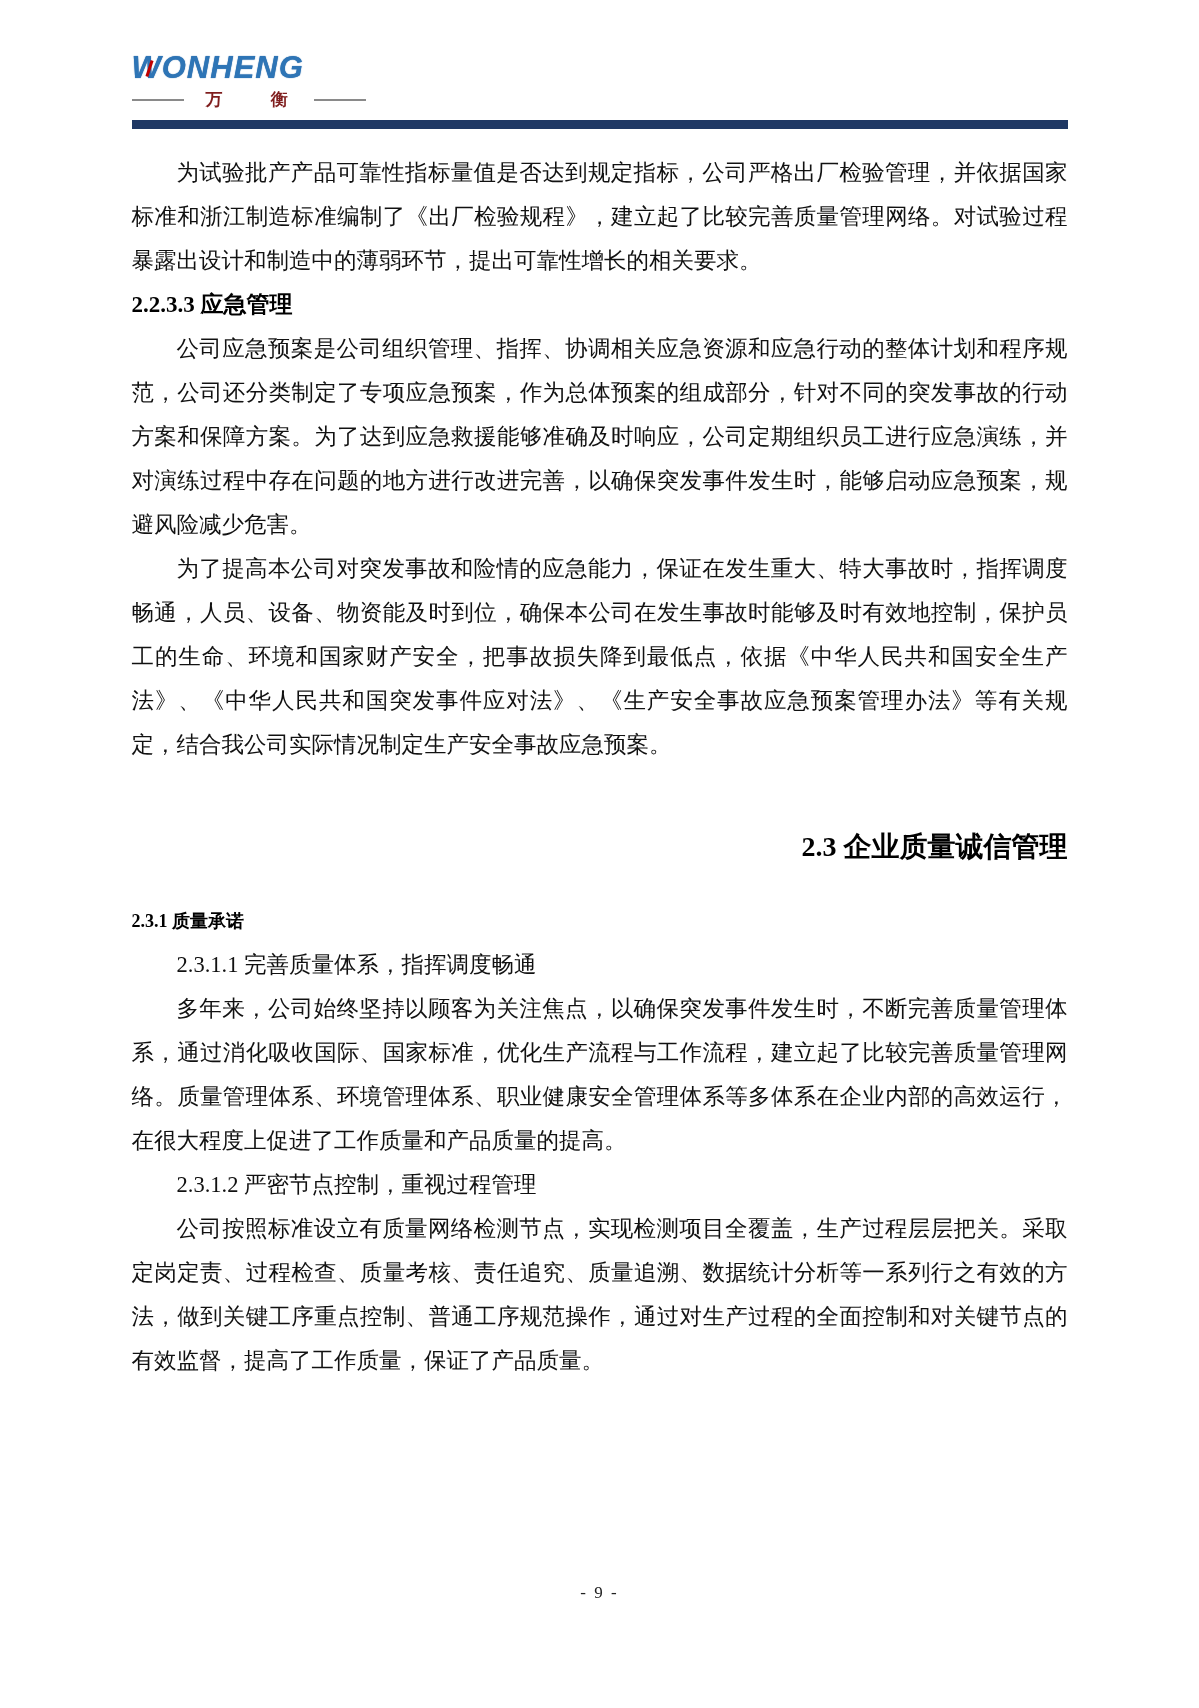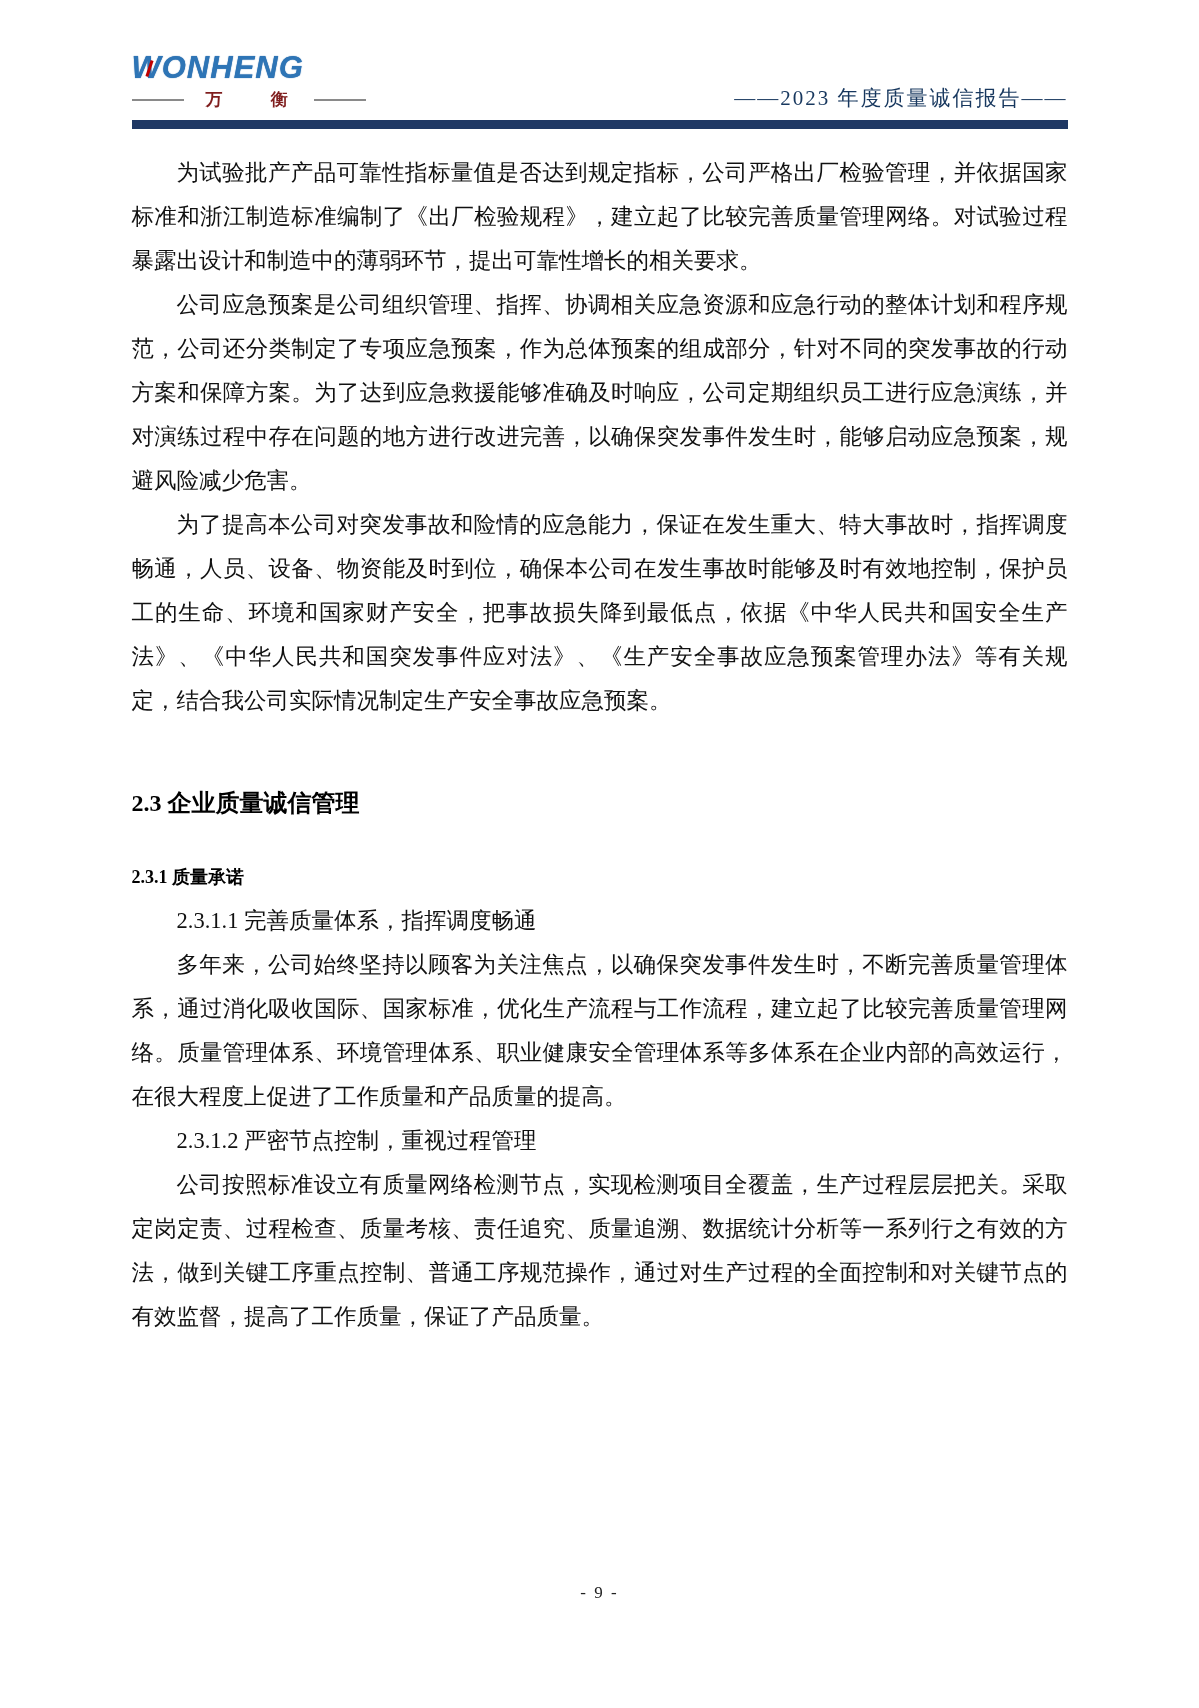--- a/index.html
+++ b/index.html
@@ -85,21 +85,21 @@
     margin: 0;
     text-indent: 2em;
   }
   .h1-level, .h2-level, .h3-level {
     margin: 0;
     font-weight: bold;
     text-align: left;
     color: #000000;
   }
   .h3-level { font-size: 23px; line-height: 44px; }           
-  .h1-level { font-size: 24px; line-height: 44px; margin-top: 58px; }  
+  .h1-level { font-size: 28px; line-height: 44px; margin-top: 58px; text-align: right; }  
   .h2-level { font-size: 18px; line-height: 44px; margin-top: 30px; }  
   p.subhead { text-indent: 2em; }
   
   footer {
     position: absolute;
     left: 0;
     right: 0;
     top: 1583px;
     text-align: center;
     font-size: 17px;
@@ -115,28 +115,28 @@
   <header>
     <div class="logo">
       <div class="logo-word">WONHENG</div>
       <span class="logo-accent"></span>
       <div class="logo-sub">
         <span class="rule"></span>
         <span class="cn">万 衡</span>
         <span class="rule"></span>
       </div>
     </div>
-    <div class="report-title">——2023 年度质量诚信报告——</div>
   </header>
 
   <div class="header-bar"></div>
 
   <main>
     <p>为试验批产产品可靠性指标量值是否达到规定指标，公司严格出厂检验管理，并依据国家标准和浙江制造标准编制了《出厂检验规程》，建立起了比较完善质量管理网络。对试验过程暴露出设计和制造中的薄弱环节，提出可靠性增长的相关要求。</p>
 
+    <h3 class="h3-level">2.2.3.3 应急管理</h3>
 
     <p>公司应急预案是公司组织管理、指挥、协调相关应急资源和应急行动的整体计划和程序规范，公司还分类制定了专项应急预案，作为总体预案的组成部分，针对不同的突发事故的行动方案和保障方案。为了达到应急救援能够准确及时响应，公司定期组织员工进行应急演练，并对演练过程中存在问题的地方进行改进完善，以确保突发事件发生时，能够启动应急预案，规避风险减少危害。</p>
 
     <p>为了提高本公司对突发事故和险情的应急能力，保证在发生重大、特大事故时，指挥调度畅通，人员、设备、物资能及时到位，确保本公司在发生事故时能够及时有效地控制，保护员工的生命、环境和国家财产安全，把事故损失降到最低点，依据《中华人民共和国安全生产法》、《中华人民共和国突发事件应对法》、《生产安全事故应急预案管理办法》等有关规定，结合我公司实际情况制定生产安全事故应急预案。</p>
 
     <h3 class="h1-level">2.3 企业质量诚信管理</h3>
 
     <h3 class="h2-level">2.3.1 质量承诺</h3>
 
     <p class="subhead">2.3.1.1 完善质量体系，指挥调度畅通</p>

